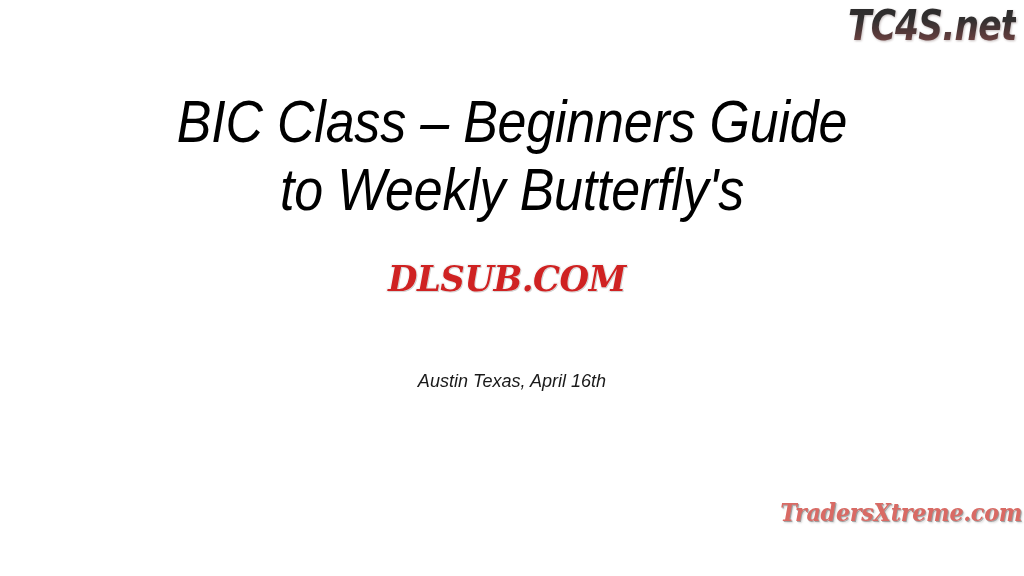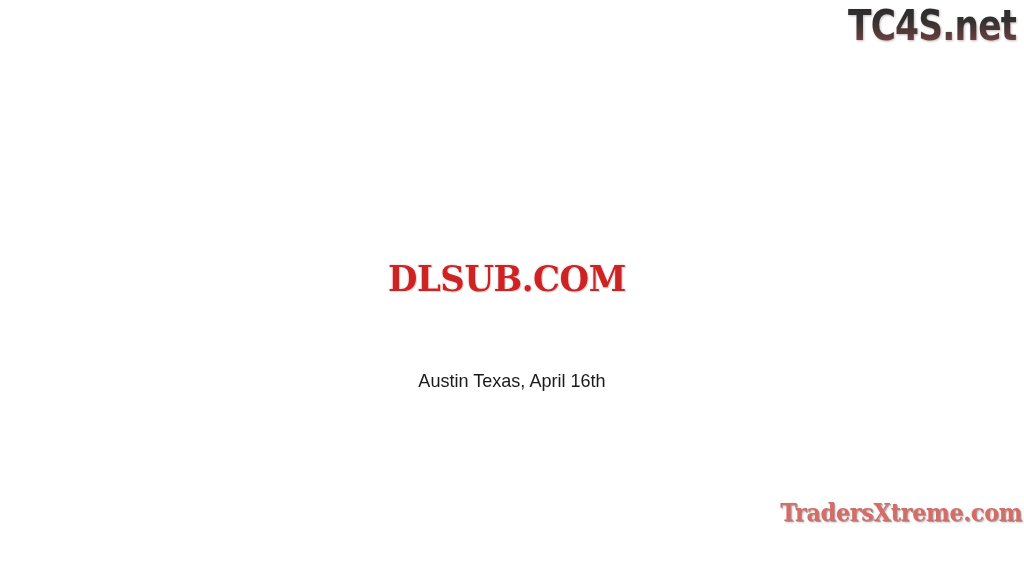--- a/index.html
+++ b/index.html
@@ -7,20 +7,21 @@
     padding: 0;
     background: #ffffff;
   }
   #slide {
     position: relative;
     width: 1024px;
     height: 532px;
     background: #ffffff;
     overflow: hidden;
     font-family: "Liberation Sans", sans-serif;
+    font-style: italic;
   }
 
   
   #title-block {
     position: absolute;
     left: 0;
     top: 88px;
     width: 1024px;
     text-align: center;
   }
@@ -134,20 +135,24 @@
       2px 2px 2px rgba(140,140,140,0.35);
   }
 </style>
 </head>
 <body>
 
 <div id="slide">
 
   <div id="brand-logo">TC4S.net</div>
 
+  <div id="title-block">
+    <div class="title-line">BIC Class – Beginners Guide</div>
+    <div class="title-line">to Weekly Butterfly's</div>
+  </div>
 
 
   <div id="dlsub-watermark">DLSUB.COM</div>
 
   <div id="location">Austin Texas, April 16th</div>
 
   <div id="tx-watermark">TradersXtreme.com</div>
 
 </div>
 

